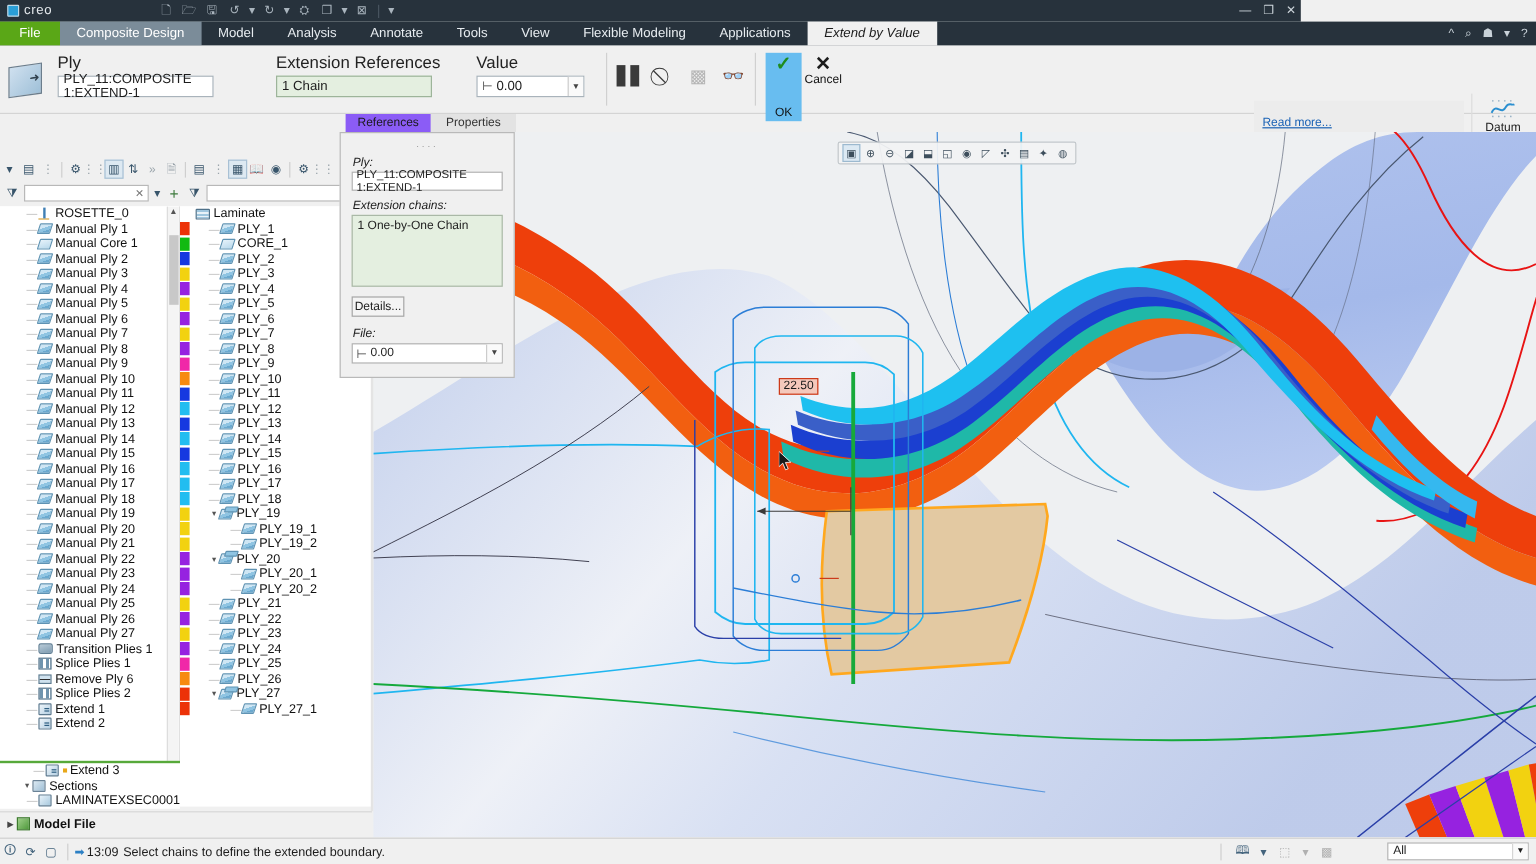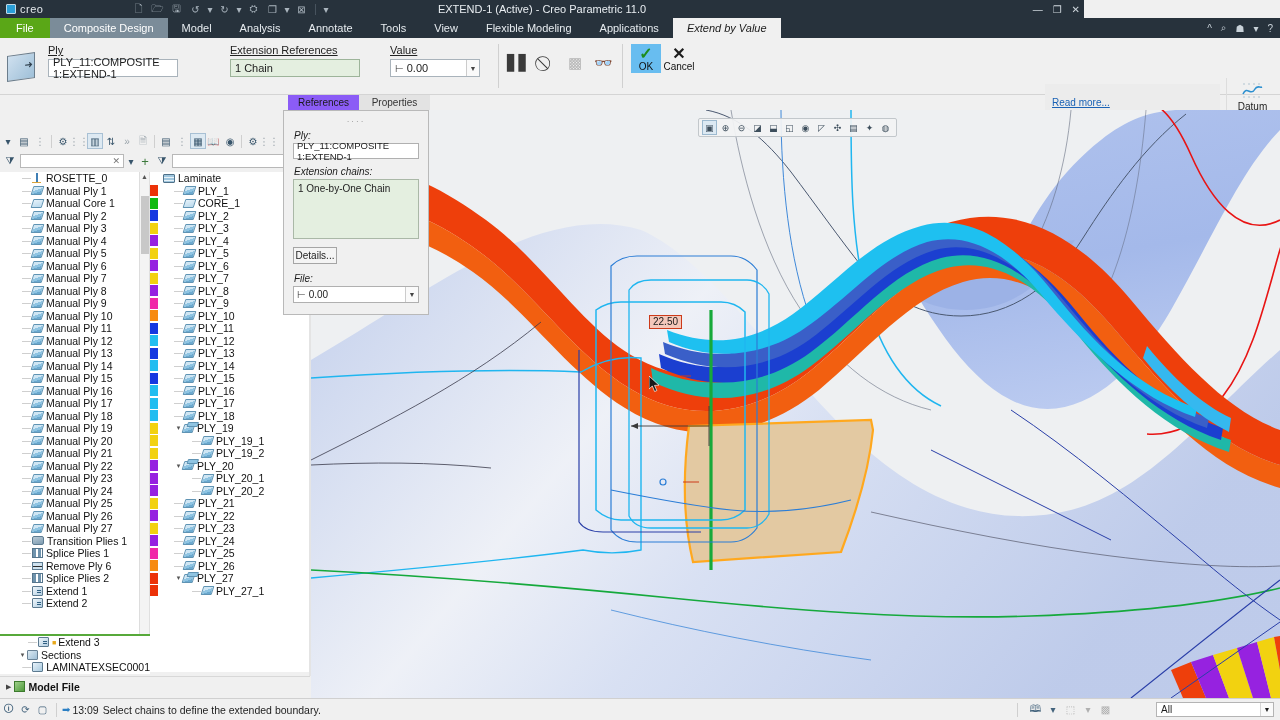--- a/index.html
+++ b/index.html
@@ -54,21 +54,21 @@
   }
   .rb-icon {
     width:42px; height:57px; display:flex; align-items:center; justify-content:center;
   }
   .plybox {
     width:28px;height:26px;border:1px solid #6b7d8c;background:linear-gradient(135deg,#cfe0ef,#9fc0d8);
     position:relative; transform:skewY(-8deg);
   }
   .plybox:after{content:"➜";position:absolute;right:1px;top:5px;font-size:10px;color:#31414e;}
   .fgroup { padding:6px 10px 0 6px; }
-  .flabel { font-size:11px; color:#222; margin-bottom:3px;text-decoration:underline; }
+  .flabel { font-size:14px; color:#222; margin-bottom:3px; }
   .finput {
     height:18px; border:1px solid #a9b3bb; background:#fff; font-size:11px;
     padding:0 4px; display:flex; align-items:center; color:#1c1c1c;
   }
   .finput.green { background:#e4efe0; border-color:#9db49a; }
   .finput.combo { padding-right:14px; position:relative; background:#fff; }
   .combo-arrow {
     position:absolute; right:0; top:0; width:13px; height:100%;
     border-left:1px solid #ccc; display:flex; align-items:center; justify-content:center;
     font-size:7px; color:#444; background:#fafafa;
@@ -77,21 +77,21 @@
   .rsep { width:1px; height:44px; background:#d0d0d0; margin:6px 8px 0 8px; }
   .rbtns { display:flex; align-items:center; gap:9px; padding-top:16px; }
   .rbtn { font-size:15px; color:#3a3a3a; width:20px; text-align:center; }
   .rbtn.dim { color:#b5b5b5; }
   .okcancel { display:flex; align-items:flex-start; padding-top:6px; gap:0px; }
   .okbtn {
     width:30px; background:#68bdf0; display:flex; flex-direction:column; align-items:center;
     padding:2px 0 1px 0;
   }
   .okbtn .chk { color:#1e8c1e; font-size:16px; line-height:15px; font-weight:bold;}
-  .okbtn .lbl { font-size:10px; color:#111; }
+  .okbtn .lbl { font-size:10px; color:#111;margin-top:28px; }
   .cancelbtn { width:36px; display:flex; flex-direction:column; align-items:center; padding:2px 0 1px 0; }
   .cancelbtn .x { font-size:16px; line-height:15px; color:#1c1c1c; font-weight:bold;}
   .cancelbtn .lbl { font-size:10px; color:#111; }
   .helpbox {
     position:absolute; right:60px; top:46px; width:175px; height:48px;
     background:#ececec; padding:5px 7px; font-size:10px; color:#262626; line-height:1.25;
   }
   .helpbox a { color:#1a62b5; text-decoration:underline; display:block; margin-top:8px; font-size:10px;}
   .datumgrp {
     position:absolute; right:2px; top:40px; width:52px; height:54px;
@@ -279,21 +279,20 @@
       <div class="qi" style="width:8px">▾</div>
       <div class="qi">↻</div>
       <div class="qi" style="width:8px">▾</div>
       <div class="qi">⛭</div>
       <div class="qi">❐</div>
       <div class="qi" style="width:8px">▾</div>
       <div class="qi">⊠</div>
       <div class="sep"></div>
       <div class="qi" style="width:10px">▾</div>
     </div>
-    <div class="tb-title">EXTEND-1 (Active) - Creo Parametric 11.0</div>
     <div class="tb-ctrls">
       <span>—</span>
       <span>❐</span>
       <span>✕</span>
     </div>
   </div>
 
   <div class="ribbontabs">
     <div class="rt file">File</div>
     <div class="rt active-ctx">Composite Design</div>

